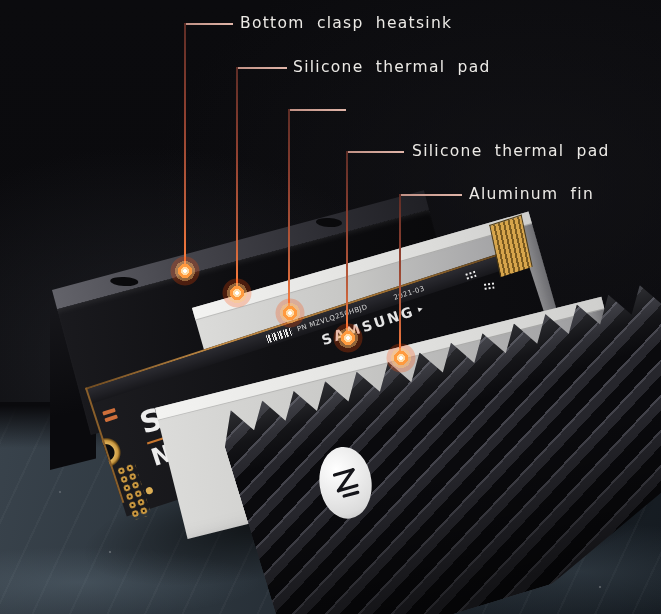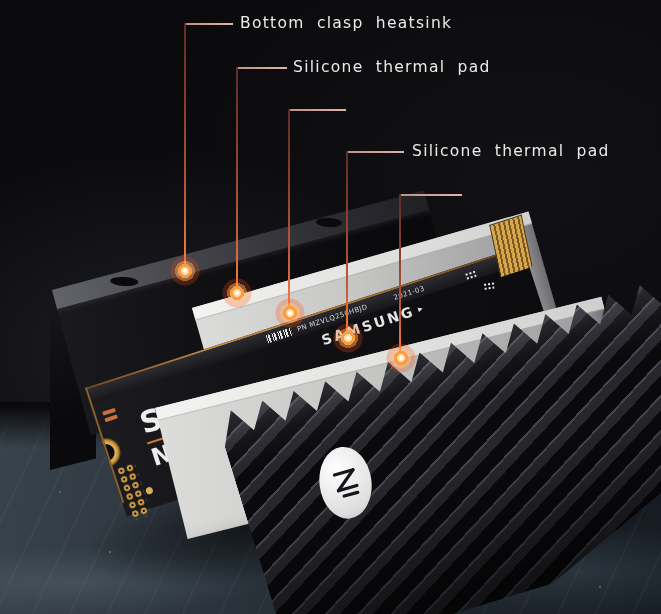--- a/index.html
+++ b/index.html
@@ -181,14 +181,15 @@
 
   <div class="abs dot" style="left:185px;top:271px;"></div>
   <div class="abs dot" style="left:237px;top:293px;"></div>
   <div class="abs dot" style="left:290px;top:313px;"></div>
   <div class="abs dot" style="left:348px;top:338px;"></div>
   <div class="abs dot" style="left:401px;top:358px;"></div>
 
   <div class="abs lbl" style="left:240px;top:13px;">Bottom clasp heatsink</div>
   <div class="abs lbl" style="left:293px;top:57px;">Silicone thermal pad</div>
   <div class="abs lbl" style="left:412px;top:141px;">Silicone thermal pad</div>
+  <div class="abs lbl" style="left:469px;top:184px;">Aluminum fin</div>
 
 </div>
 
 </body></html>

